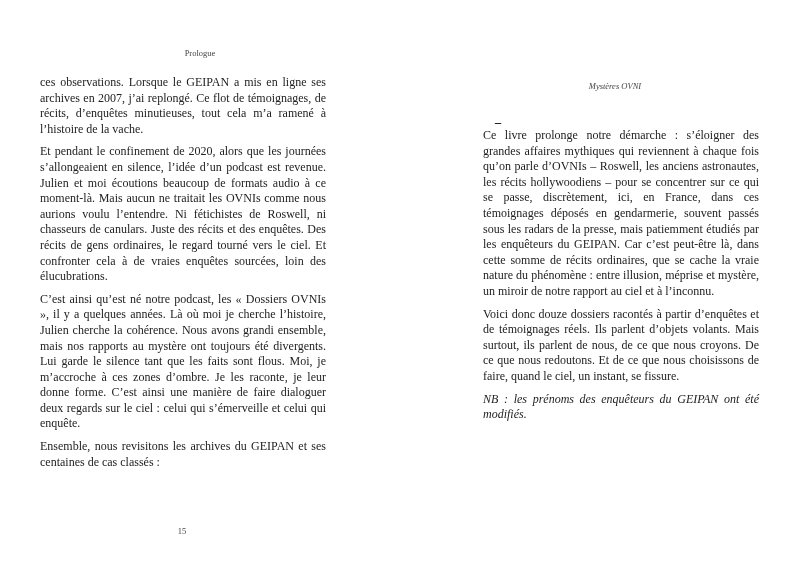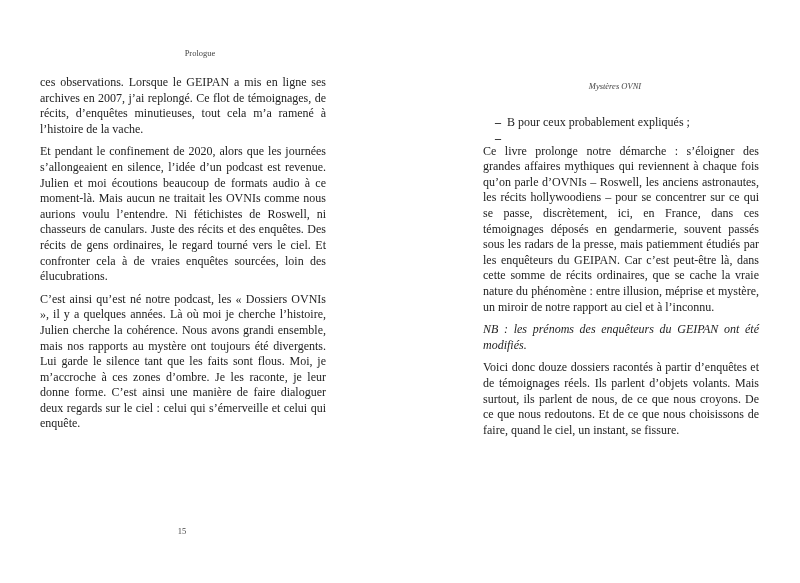--- a/index.html
+++ b/index.html
@@ -40,32 +40,33 @@
 <body>
 
 <div class="spread">
 
   <div class="page page-left">
     <div class="running-head">Prologue</div>
     <div class="text-block">
       <p class="para">ces observations. Lorsque le GEIPAN a mis en ligne ses archives en 2007, j’ai replongé. Ce flot de témoignages, de récits, d’enquêtes minutieuses, tout cela m’a ramené à l’histoire de la vache.</p>
       <p class="para">Et pendant le confinement de 2020, alors que les journées s’allongeaient en silence, l’idée d’un podcast est revenue. Julien et moi écoutions beaucoup de formats audio à ce moment-là. Mais aucun ne traitait les OVNIs comme nous aurions voulu l’entendre. Ni fétichistes de Roswell, ni chasseurs de canulars. Juste des récits et des enquêtes. Des récits de gens ordinaires, le regard tourné vers le ciel. Et confronter cela à de vraies enquêtes sourcées, loin des élucubrations.</p>
       <p class="para">C’est ainsi qu’est né notre podcast, les « Dossiers OVNIs », il y a quelques années. Là où moi je cherche l’histoire, Julien cherche la cohérence. Nous avons grandi ensemble, mais nos rapports au mystère ont toujours été divergents. Lui garde le silence tant que les faits sont flous. Moi, je m’accroche à ces zones d’ombre. Je les raconte, je leur donne forme. C’est ainsi une manière de faire dialoguer deux regards sur le ciel : celui qui s’émerveille et celui qui enquête.</p>
+      <p class="para">Ensemble, nous revisitons les archives du GEIPAN et ses centaines de cas classés :</p>
     </div>
     <div class="folio">15</div>
   </div>
 
   <div class="page page-right">
     <div class="running-head">Mystères OVNI</div>
     <div class="text-block">
       <ul class="list">
         <li class="list-item"><span class="dash">–</span></li>
-        <li class="list-item"><span class="dash">–</span><span>B pour ceux probablement expliqués ;</span></li>
+        <li class="list-item"><span class="dash">–</span></li>
         <li class="list-item"><span class="dash">–</span></li>
         <li class="list-item"><span class="dash">–</span></li>
       </ul>
       <p class="para">Ce livre prolonge notre démarche : s’éloigner des grandes affaires mythiques qui reviennent à chaque fois qu’on parle d’OVNIs – Roswell, les anciens astronautes, les récits hollywoodiens – pour se concentrer sur ce qui se passe, discrètement, ici, en France, dans ces témoignages déposés en gendarmerie, souvent passés sous les radars de la presse, mais patiemment étudiés par les enquêteurs du GEIPAN. Car c’est peut-être là, dans cette somme de récits ordinaires, que se cache la vraie nature du phénomène : entre illusion, méprise et mystère, un miroir de notre rapport au ciel et à l’inconnu.</p>
+      <p class="para">Voici donc douze dossiers racontés à partir d’enquêtes et de témoignages réels. Ils parlent d’objets volants. Mais surtout, ils parlent de nous, de ce que nous croyons. De ce que nous redoutons. Et de ce que nous choisissons de faire, quand le ciel, un instant, se fissure.</p>
       <p class="para note">NB : les prénoms des enquêteurs du GEIPAN ont été modifiés.</p>
-      <p class="para">Voici donc douze dossiers racontés à partir d’enquêtes et de témoignages réels. Ils parlent d’objets volants. Mais surtout, ils parlent de nous, de ce que nous croyons. De ce que nous redoutons. Et de ce que nous choisissons de faire, quand le ciel, un instant, se fissure.</p>
     </div>
   </div>
 
 </div>
 
 </body></html>

